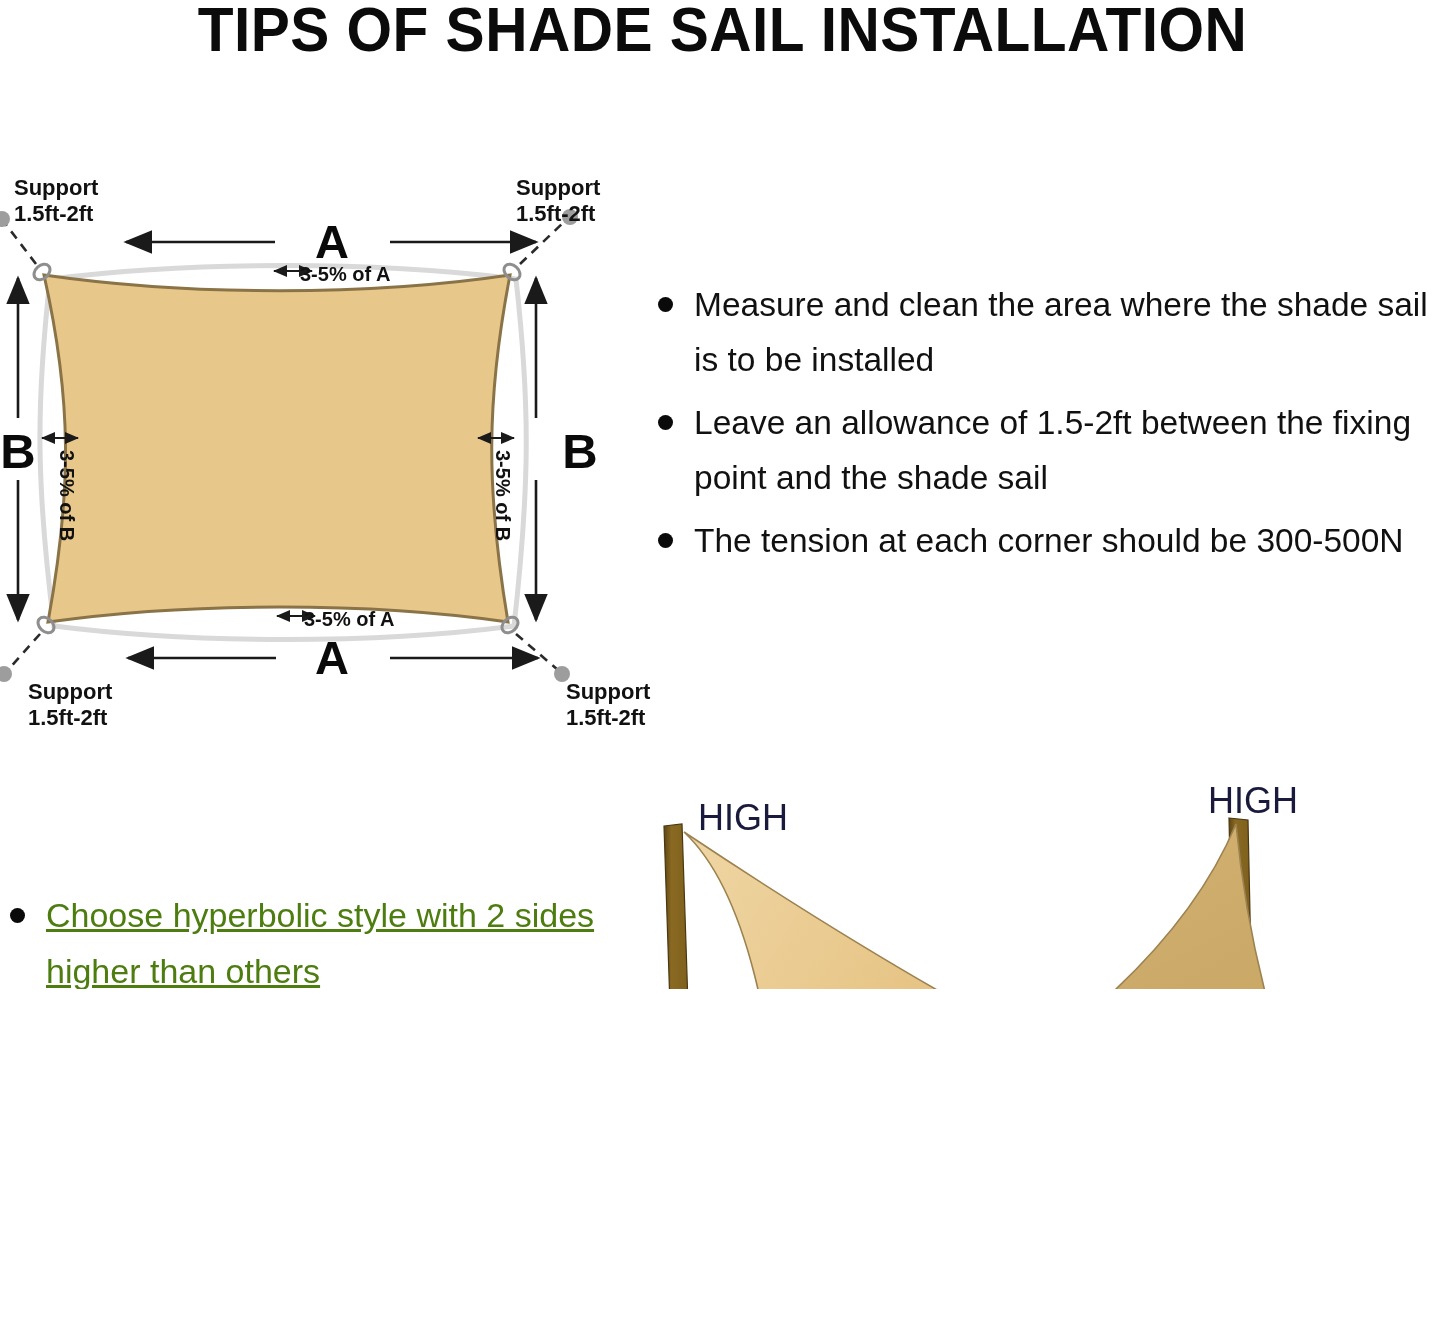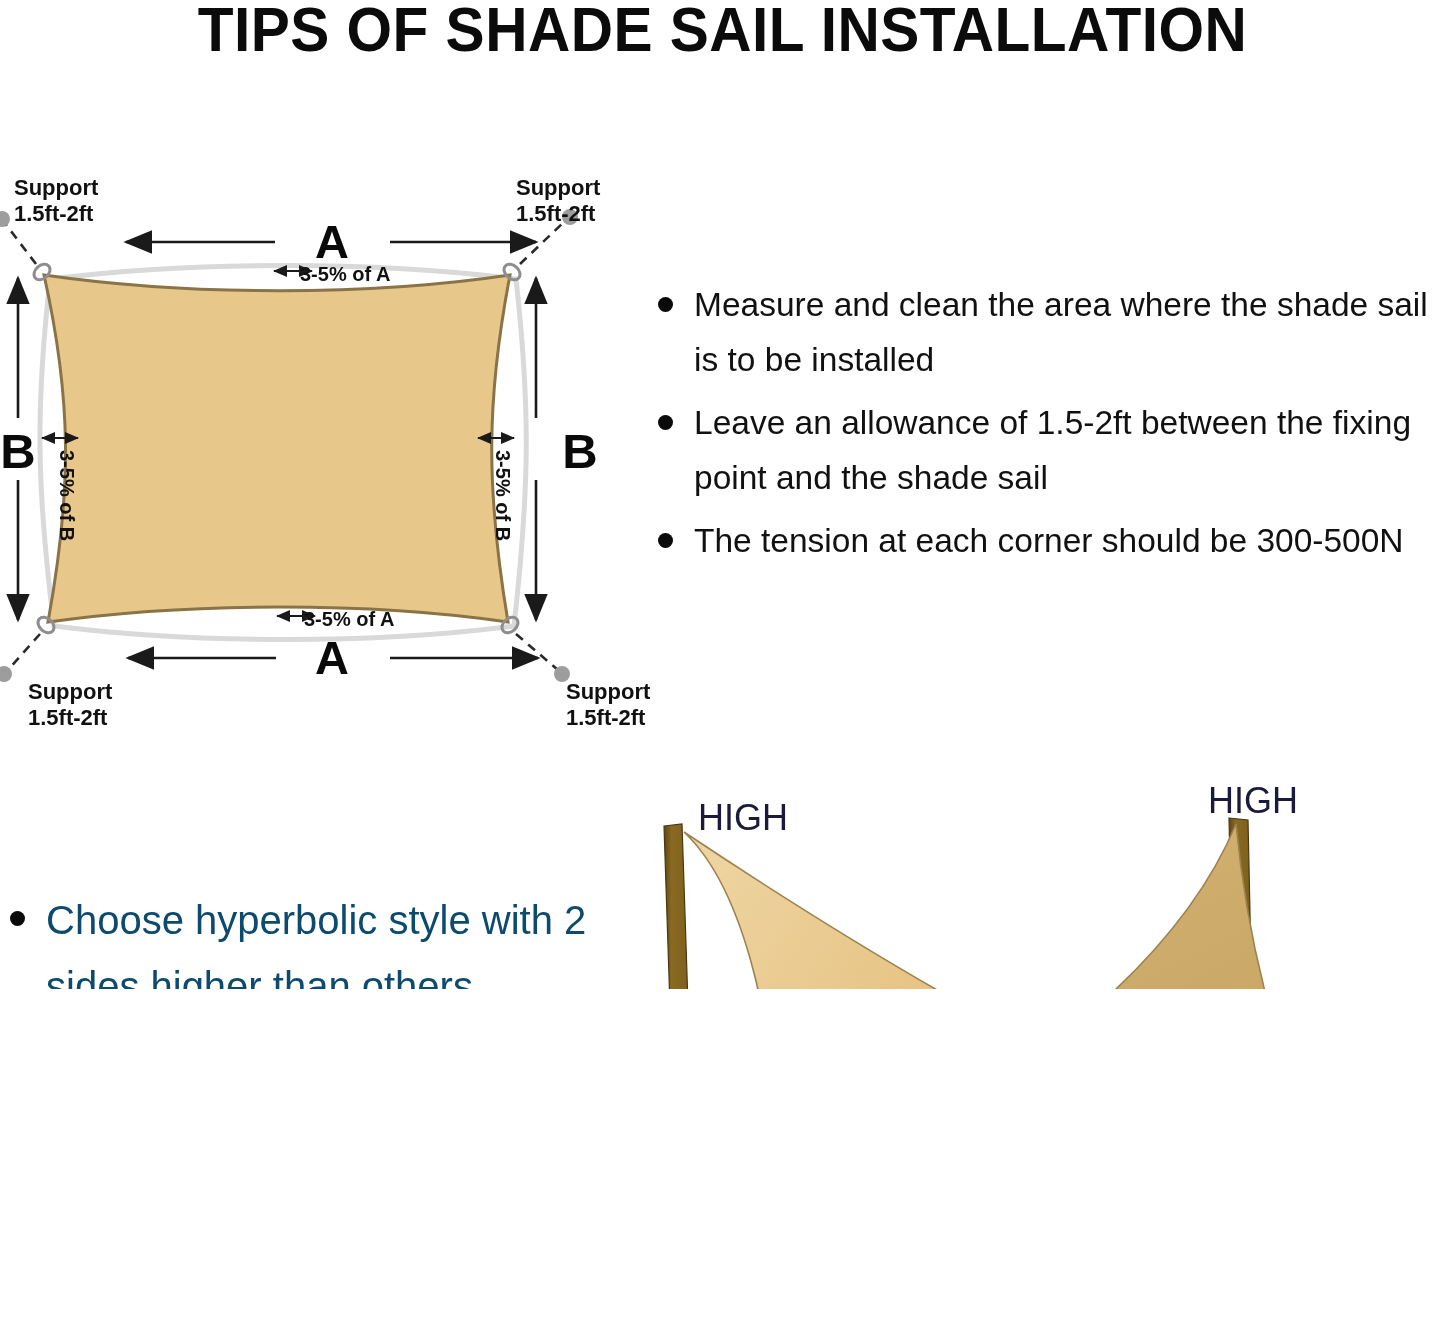--- a/index.html
+++ b/index.html
@@ -80,24 +80,25 @@
     line-height: 1.64;
     font-family: "Liberation Sans Narrow", "Liberation Sans", "DejaVu Sans", sans-serif;
     color: #111111;
   }
   #tips-top li { margin-bottom: 8px; }
 
   #tips-bottom {
     left: 0px;
     top: 888px;
     width: 620px;
-    font-size: 40px;
+    font-size: 34px;
     line-height: 1.64;
     font-family: "Liberation Sans Narrow", "Liberation Sans", "DejaVu Sans", sans-serif;
-    color: #0c4a6e;
+    color: #4d7c0f;
+    text-decoration: underline;
   }
   #tips-bottom li { margin-bottom: 8px; }
 
   
   #hyper-diagram {
     position: absolute;
     left: 636px;
     top: 780px;
     width: 785px;
     height: 539px;

